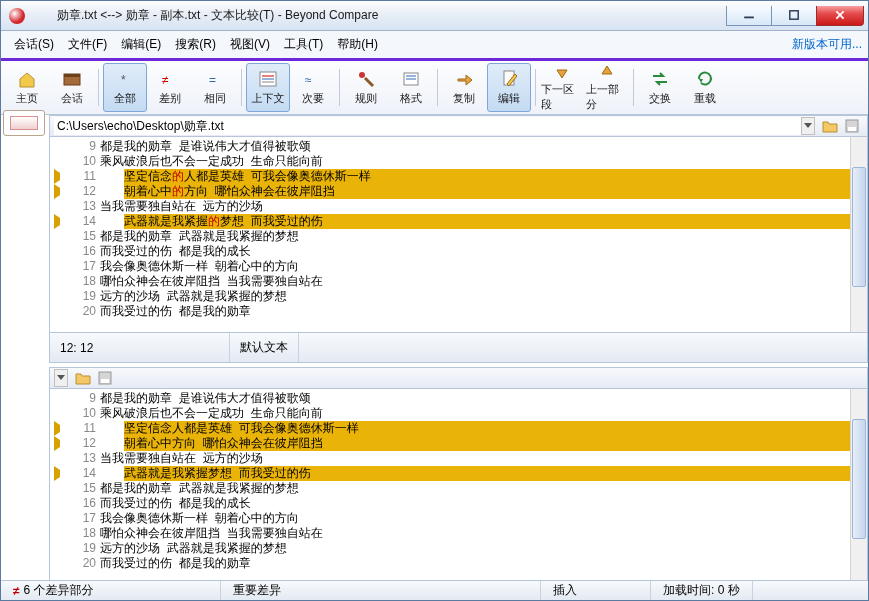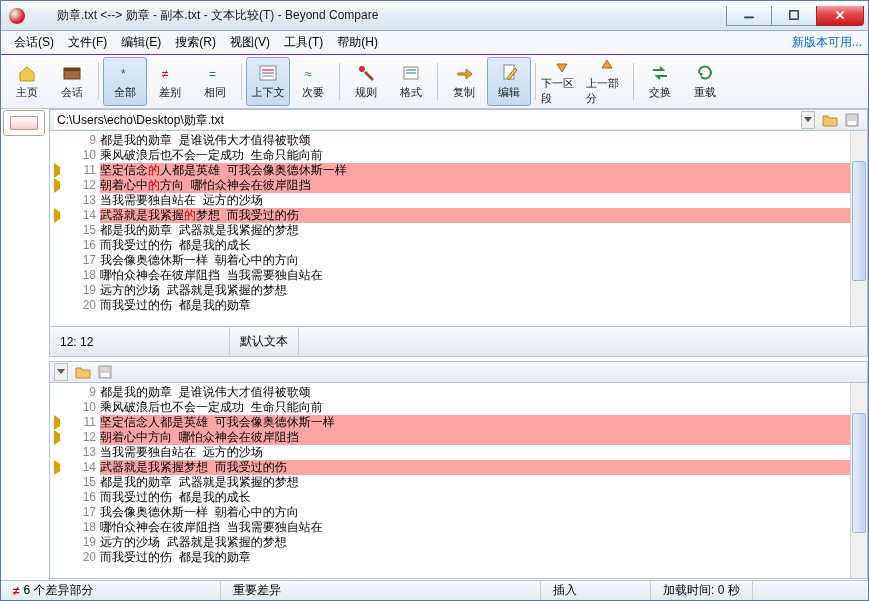--- a/index.html
+++ b/index.html
@@ -4,21 +4,21 @@
 <style>
 * { margin:0; padding:0; box-sizing:border-box; font-family:"Microsoft YaHei","SimSun",Tahoma,sans-serif; font-size:12px; }
 body { background:#fff; -webkit-user-select:none; user-select:none; width:869px; height:601px; overflow:hidden; border:1px solid #5a7aa0; }
 .titlebar { height:30px; background:linear-gradient(#fdfdfe,#e8eef7 45%,#d7e4f2); display:flex; align-items:center; padding-left:8px; border-bottom:1px solid #a0b0c8;gap:26px; }
 .titlebar .logo { width:16px; height:16px; border-radius:50%; background:radial-gradient(circle at 35% 35%,#fff,#d2232a 60%); margin-right:6px; }
 .titlebar .title { color:#1a1a1a; }
 .winbtns { margin-left:auto; display:flex; }
 .winbtn { width:46px; height:20px; border:1px solid #7a94b8; border-top:none; display:flex; align-items:center; justify-content:center; background:linear-gradient(#f7fbff,#d7e8f7); margin-right:-1px; }
 .winbtn.close { width:48px; background:linear-gradient(#f5a0a0,#e54b4b 40%,#c91818); border-color:#9e2b2b; border-top-right-radius:0; border-bottom-right-radius:4px; margin-right:4px; }
 .winbtn svg { width:12px; height:12px; }
-.menubar { height:24px; display:flex; align-items:center; padding:0 6px; background:#f4f7fc; border-bottom:1px solid #6d28d9; }
+.menubar { height:30px; display:flex; align-items:center; padding:0 6px; background:#f4f7fc; border-bottom:3px solid #6d28d9; }
 .menuitem { padding:2px 7px; color:#000; cursor:default; }
 .menubar .newver { margin-left:auto; color:#0066cc; }
 .toolbar { height:54px; background:linear-gradient(#fdfdfe,#eef2f9); border-bottom:1px solid #b7c5da; display:flex; align-items:stretch; padding:2px 4px; gap:1px; }
 .tbtn { width:44px; display:flex; flex-direction:column; align-items:center; justify-content:center; border:1px solid transparent; border-radius:3px; cursor:default; gap:2px; }
 .tbtn.pressed { background:linear-gradient(#e0ecf8,#c4dbf3); border-color:#7ea6d8; }
 .tbtn .lbl { font-size:11px; color:#1a1a1a; }
 .tbtn .ico { width:20px; height:20px; display:flex; align-items:center; justify-content:center; }
 .tsep { width:1px; background:#c0ccde; margin:6px 3px; }
 .side-tab { position:absolute; left:3px; top:110px; width:42px; height:26px; border:1px solid #b9a58e; background:#fff; border-radius:3px; display:flex; align-items:center; justify-content:center; }
 .side-tab-inner { width:28px; height:14px; background:linear-gradient(#fff,#f0d0d0); border:1px solid #d89090; }
@@ -28,21 +28,21 @@
 .pathbar .drop { width:14px; height:18px; background:#f0f0f0; border:1px solid #c0c0c0; display:flex; align-items:center; justify-content:center; margin-right:4px; }
 .pathbar .ibtn { width:20px; height:18px; display:flex; align-items:center; justify-content:center; margin:0 1px; cursor:default; }
 .editor { height:195px; display:flex; border-left:1px solid #b7c5da; border-right:1px solid #b7c5da; background:#fff; position:relative; }
 .gutter { width:36px; background:#fff; text-align:right; color:#888; font-size:11px; padding-top:2px; }
 .gutter div { height:15px; line-height:15px; padding-right:4px; }
 .arrows { width:14px; padding-top:2px; }
 .arrows div { height:15px; display:flex; align-items:center; justify-content:center; }
 .arr { width:0; height:0; border-top:4px solid transparent; border-bottom:4px solid transparent; border-left:6px solid #d8a000; }
 .textcol { flex:1; font-size:12px; padding-top:2px; overflow:hidden; }
 .textcol .ln { height:15px; line-height:15px; white-space:pre; font-family:"SimSun","NSimSun",monospace; }
-.ln.diff { background:#fca5a5; }
+.ln.diff { background:#eab308;margin-left:24px; }
 .rd { color:#c00000; }
 .vscroll { width:17px; background:#f0f0f0; border-left:1px solid #d4d4d4; position:relative; }
 .vscroll .thumb { position:absolute; left:1px; right:1px; background:linear-gradient(90deg,#e8eef7,#c4d5ee); border:1px solid #9db6d8; border-radius:2px; }
 .statusline { height:31px; background:linear-gradient(#f7f9fc,#e4eaf3); border:1px solid #b7c5da; display:flex; align-items:center; font-size:11px; }
 .statusline .cell { padding:0 10px; border-right:1px solid #c6d2e3; height:100%; display:flex; align-items:center; }
 .hscroll { height:17px; background:#f0f0f0; border:1px solid #d4d4d4; border-top:none; position:relative; margin-left:48px; }
 .hscroll .thumb { position:absolute; top:1px; bottom:1px; background:linear-gradient(#e8eef7,#c4d5ee); border:1px solid #9db6d8; border-radius:2px; }
 .bottombar { position:absolute; left:1px; right:1px; bottom:1px; height:20px; background:linear-gradient(#f7f9fc,#e4eaf3); border-top:1px solid #b7c5da; display:flex; align-items:center; font-size:11px; }
 .bottombar .seg { padding:0 12px; border-right:1px solid #c6d2e3; height:100%; display:flex; align-items:center; }
 .ne { color:#c00000; font-weight:bold; margin-right:4px; }

